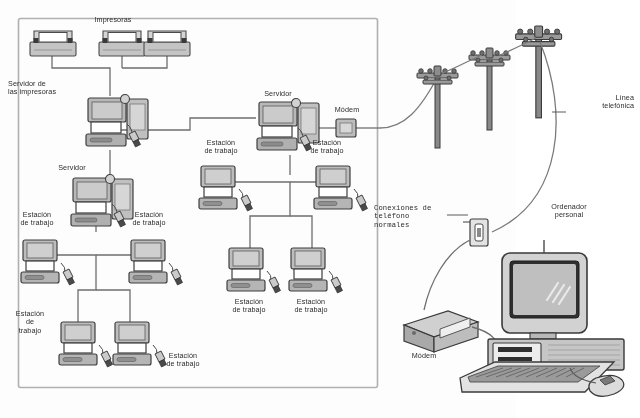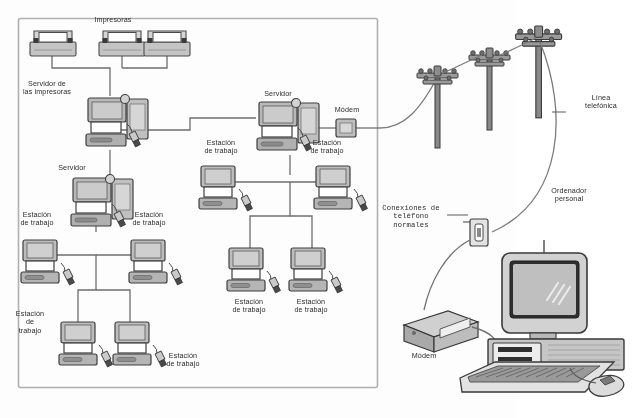--- a/index.html
+++ b/index.html
@@ -3,22 +3,22 @@
 <meta charset="utf-8">
 <style>
   html,body{margin:0;padding:0;background:#ffffff;}
   body{width:640px;height:418px;position:relative;overflow:hidden;
        font-family:"Liberation Sans", sans-serif;}
   #stage{position:absolute;left:0;top:0;width:516px;height:418px;background:#fdfdfd;}
   svg{position:absolute;left:0;top:0;}
   .lbl{position:absolute;font-size:7.2px;line-height:8.3px;color:#2b2b2b;
        letter-spacing:.1px;text-align:center;white-space:pre-line;
        font-family:"Liberation Sans", sans-serif;}
-  .lbl.l{text-align:center;}
-  .lbl.r{text-align:center;}
+  .lbl.l{text-align:right;}
+  .lbl.r{text-align:left;}
 </style>
 </head>
 <body>
 
 <div id="stage">
 
   <svg width="640" height="418" viewBox="0 0 640 418">
     <defs>
       <g id="printer-glyph">
         <rect x="0" y="12" width="46" height="14" rx="1.5" fill="#c4c4c4" stroke="#4a4a4a" stroke-width="1.1"></rect>
@@ -257,17 +257,17 @@
 de trabajo</div>
 
   <div class="lbl" style="left:326px;top:106px;width:42px;">Módem</div>
 
   <div class="lbl l" style="left:568px;top:94px;width:66px;">Línea
 telefónica</div>
 
   <div class="lbl r" style="left:374px;top:204px;width:74px;font-family:Liberation Mono, monospace;">Conexiones de
 teléfono normales</div>
 
-  <div class="lbl" style="left:534px;top:187px;width:70px;">Ordenador
+  <div class="lbl" style="left:534px;top:203px;width:70px;">Ordenador
 personal</div>
 
   <div class="lbl" style="left:400px;top:352px;width:48px;">Módem</div>
 </div>
 
 </body></html>

